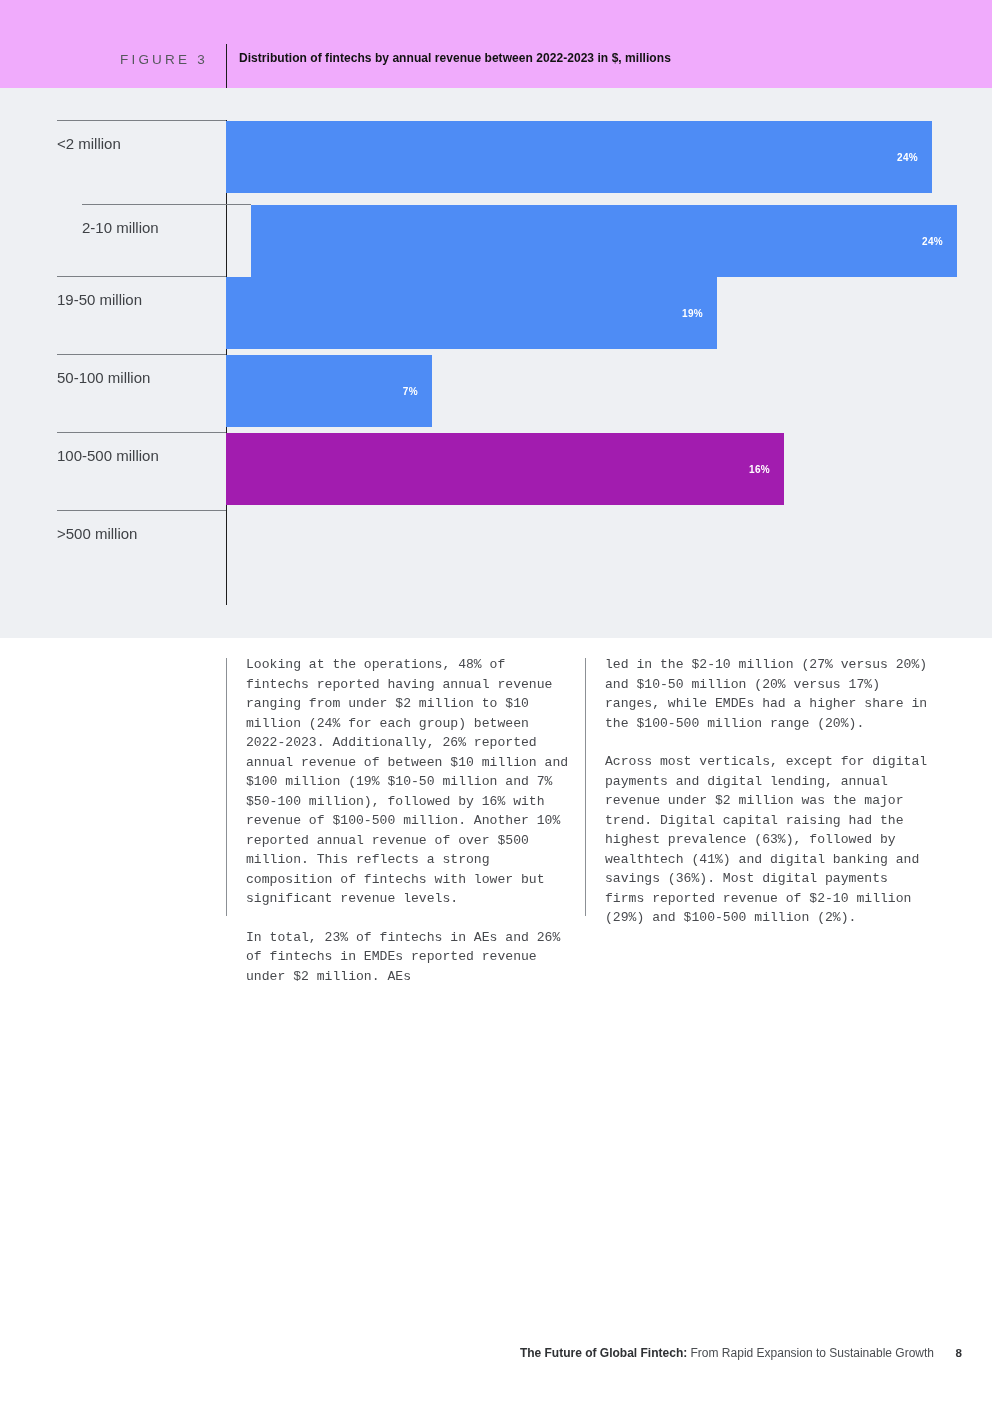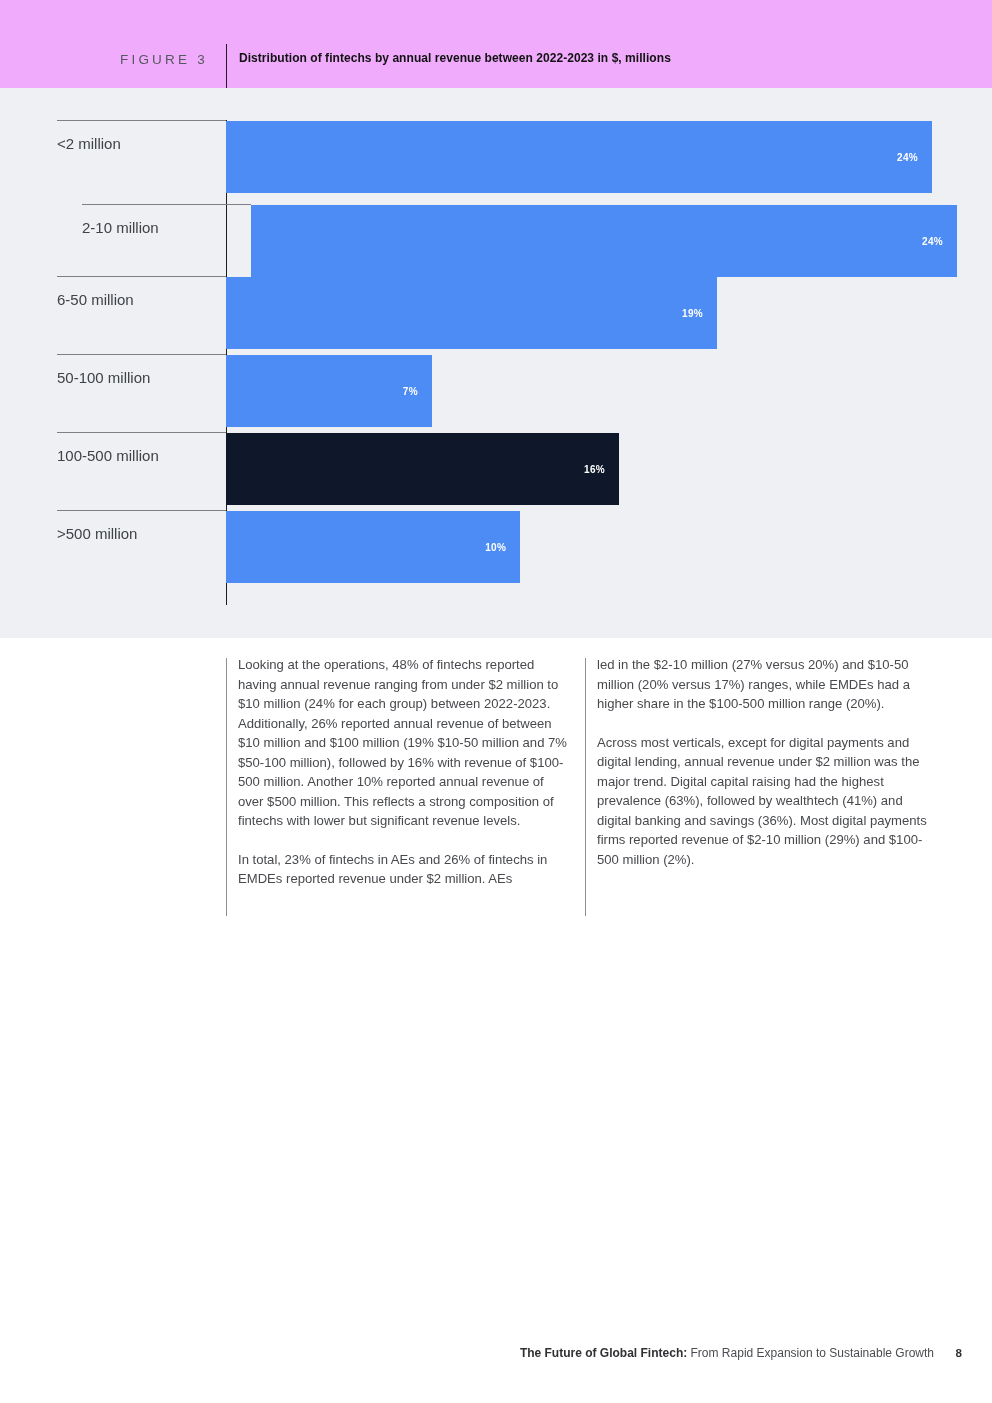--- a/index.html
+++ b/index.html
@@ -139,21 +139,21 @@
   .text-col {
     position: absolute;
     top: 0;
     width: 334px;
     font-size: 13.1px;
     line-height: 19.5px;
     color: #47494d;
   }
   .text-col.c1 { left: 238px; }
   .text-col.c2 { left: 597px; }
-  .text-col p { margin: 0 0 19px 0; }
+  .text-col p { margin: 0 0 19px 8px; font-family: Liberation Mono, monospace; }
 
   
   .footer {
     position: absolute;
     left: 0;
     top: 1346px;
     width: 992px;
     height: 20px;
   }
   .footer-text {
@@ -196,45 +196,42 @@
         </div>
         <div class="row" style="top: 116px; margin-left: 25px;">
           <div class="row-rule"></div>
           <div class="row-label">2-10 million</div>
           <div class="bar" style="width: 706px; background: rgb(78, 140, 245);">
             <span class="bar-value">24%</span>
           </div>
         </div>
         <div class="row" style="top: 188px;">
           <div class="row-rule"></div>
-          <div class="row-label">6-50 million</div>
+          <div class="row-label">19-50 million</div>
           <div class="bar" style="width: 491px; background: rgb(78, 140, 245);">
             <span class="bar-value">19%</span>
           </div>
         </div>
         <div class="row" style="top: 266px;">
           <div class="row-rule"></div>
           <div class="row-label">50-100 million</div>
           <div class="bar" style="width: 205.917px; background: rgb(78, 140, 245);">
             <span class="bar-value">7%</span>
           </div>
         </div>
         <div class="row" style="top: 344px;">
           <div class="row-rule"></div>
           <div class="row-label">100-500 million</div>
-          <div class="bar" style="width: 393px; background: #0f172a;">
+          <div class="bar" style="width: 558px; background: #a21caf;">
             <span class="bar-value">16%</span>
           </div>
         </div>
         <div class="row" style="top: 422px;">
           <div class="row-rule"></div>
           <div class="row-label">&gt;500 million</div>
-          <div class="bar" style="width: 294.167px; background: rgb(78, 140, 245);">
-            <span class="bar-value">10%</span>
-          </div>
         </div>
       </div>
   </div>
 </div>
 
 <div class="body-wrap">
   <div class="col-rule left"></div>
   <div class="col-rule mid"></div>
 
   <div class="text-col c1">

